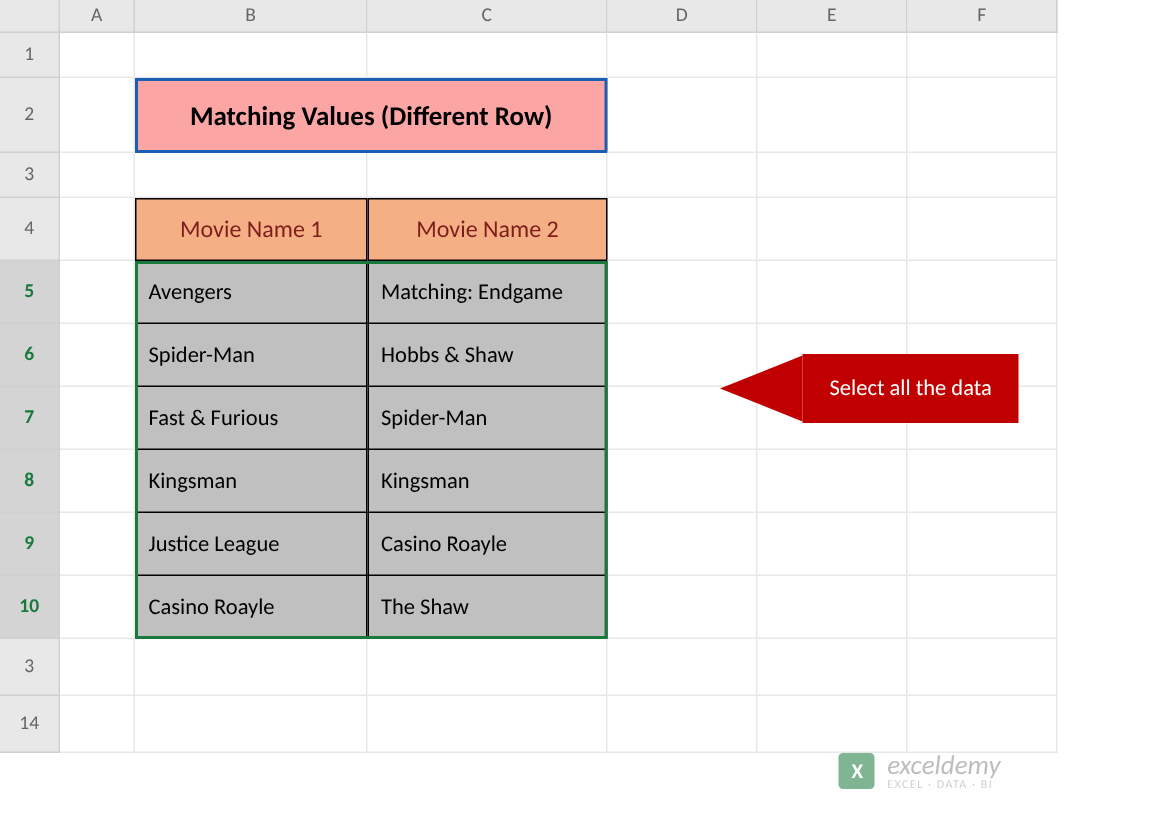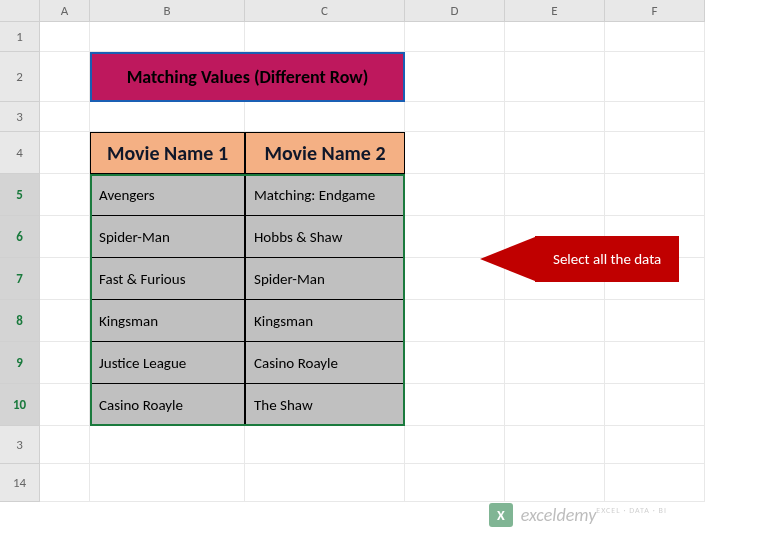--- a/index.html
+++ b/index.html
@@ -53,38 +53,38 @@
       padding: 0 6px;
       font-size: 15px;
     }
     .corner {
       background: #e8e8e8;
       border-right: 1px solid #d0d0d0;
       border-bottom: 1px solid #d0d0d0;
     }
     .title-cell {
       grid-column: 3 / 5;
-      background: #be185d;
+      background: #fca5a5;
       border: 2px solid #1a5fb4;
       display: flex;
       align-items: center;
       justify-content: center;
       font-size: 18px;
       font-weight: bold;
       color: #000;
     }
     .table-header {
       background: #f4b084;
       border: 1px solid #000;
       display: flex;
       align-items: center;
       justify-content: center;
-      font-weight: bold;
-      font-size: 20px;
-      color: #0f172a;
+      font-weight: normal;
+      font-size: 16px;
+      color: #7f1d1d;
     }
     .data-cell {
       background: #c0c0c0;
       border-left: 1px solid #000;
       border-right: 1px solid #000;
       border-bottom: 1px solid #000;
       display: flex;
       align-items: center;
       padding: 0 8px;
       font-size: 15px;
@@ -136,21 +136,21 @@
       position: absolute;
       top: 50%;
       left: 50%;
       transform: translate(-50%, -50%);
       color: #fff;
       font-weight: bold;
       font-size: 14px;
     }
     .watermark-text {
       display: flex;
-      flex-direction: row;
+      flex-direction: column;
       line-height: 1;
     }
     .watermark-main {
       font-size: 18px;
       color: #888;
       font-style: italic;
     }
     .watermark-sub {
       font-size: 8px;
       color: #aaa;

